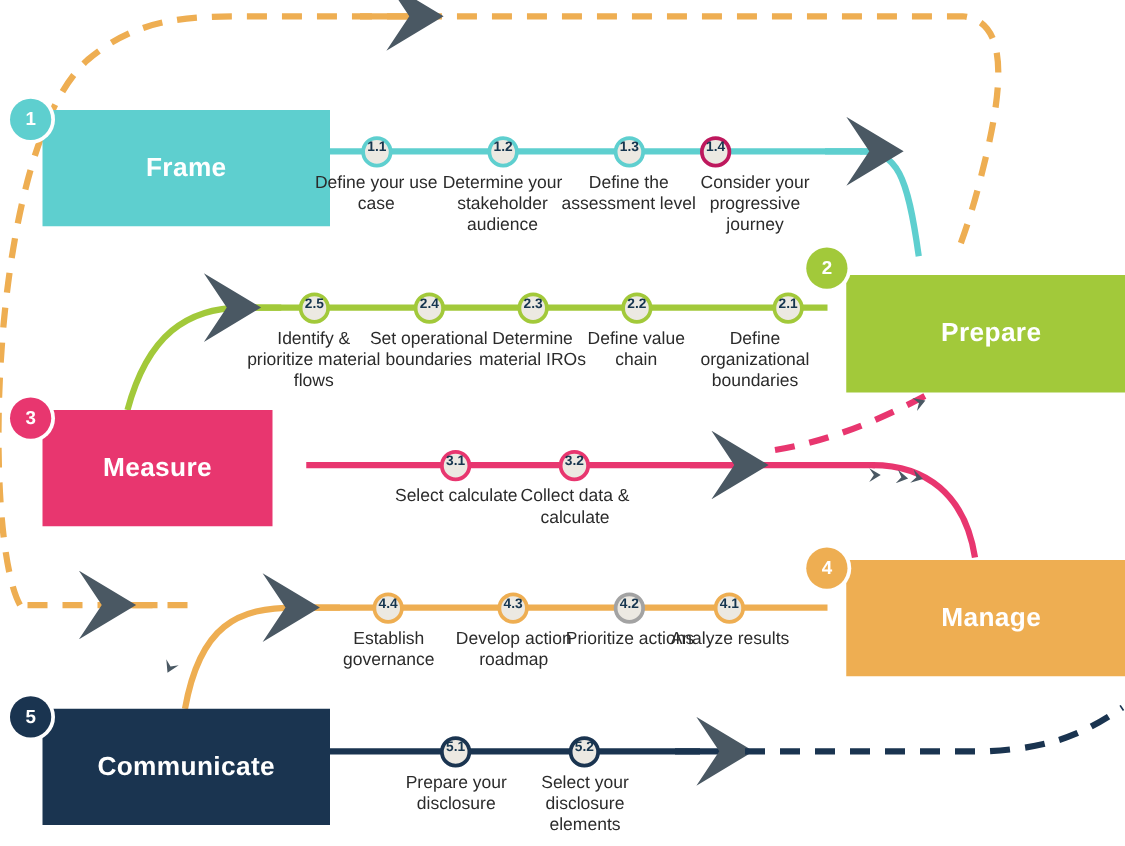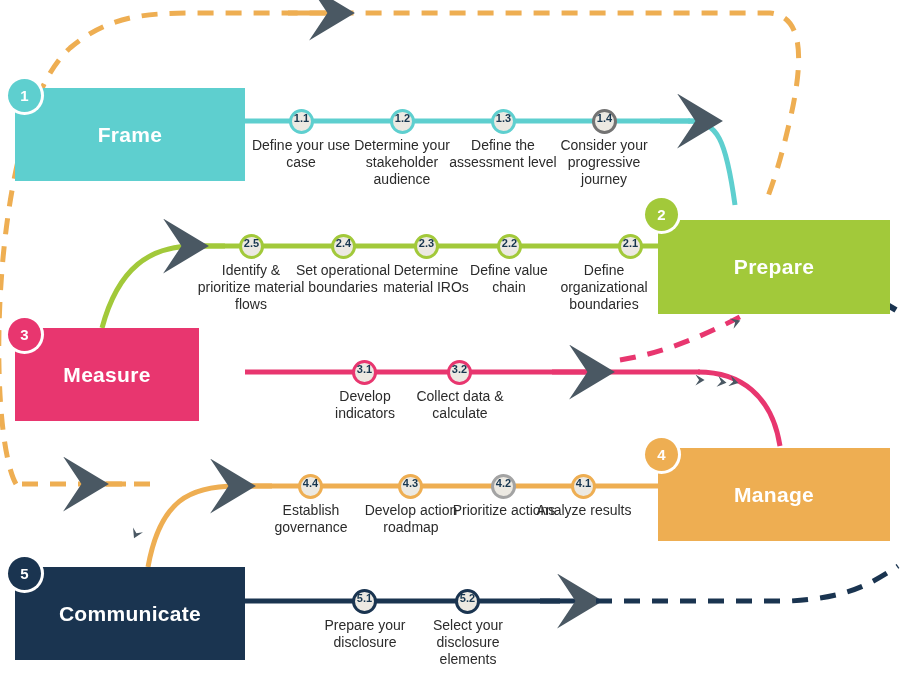--- a/index.html
+++ b/index.html
@@ -1,19 +1,19 @@
 <!DOCTYPE html>
 <html><head>
 <meta charset="utf-8">
 <style>
   html,body{margin:0;padding:0;background:#ffffff;}
   #stage{position:relative;width:900px;height:677px;overflow:hidden;
          font-family:"Liberation Sans", sans-serif;background:#fff;}
   svg#wires{position:absolute;left:0;top:0;width:900px;height:677px;}
-  .phase-box{position:absolute;display:flex;align-items:center;justify-content:center;}
+  .phase-box{position:absolute;display:flex;align-items:center;justify-content:center;margin-left:19px;}
   .phase-label{color:#ffffff;font-weight:bold;font-size:21px;letter-spacing:.3px;}
   .badge{position:absolute;width:33px;height:33px;border-radius:50%;
          display:flex;align-items:center;justify-content:center;
          color:#ffffff;font-size:15px;font-weight:bold;
          box-shadow:0 0 0 3px #ffffff;}
   .node{position:absolute;width:25px;height:25px;border-radius:50%;
         background:#ece9e2;display:flex;align-items:flex-start;justify-content:center;
         font-size:11px;font-weight:bold;color:#17364f;box-sizing:border-box;}
   .node-cap{position:absolute;text-align:center;font-size:14px;color:#2b2b2b;
             line-height:1.22;width:112px;}
@@ -105,21 +105,21 @@
   <div class="node" style="left:390px;top:109px;border:3px solid #5ecfcf;">
     <span>1.2</span>
   </div>
   <div class="node-cap" style="left:346px;top:137px;">Determine your stakeholder audience</div>
 
   <div class="node" style="left:491px;top:109px;border:3px solid #5ecfcf;">
     <span>1.3</span>
   </div>
   <div class="node-cap" style="left:447px;top:137px;">Define the assessment level</div>
 
-  <div class="node" style="left:592px;top:109px;border:3px solid #737373;">
+  <div class="node" style="left:560px;top:109px;border:3px solid #be185d;">
     <span>1.4</span>
   </div>
   <div class="node-cap" style="left:548px;top:137px;">Consider your progressive journey</div>
 
   <div class="phase-box" style="left:658px;top:220px;width:232px;height:94px;background:#a2c93a;">
     <span class="phase-label">Prepare</span>
   </div>
   <div class="badge" style="left:645px;top:198px;background:#a2c93a;">
     <span>2</span>
   </div>
@@ -152,21 +152,21 @@
   <div class="phase-box" style="left:15px;top:328px;width:184px;height:93px;background:#e8366f;">
     <span class="phase-label">Measure</span>
   </div>
   <div class="badge" style="left:8px;top:318px;background:#e8366f;">
     <span>3</span>
   </div>
 
   <div class="node" style="left:352px;top:360px;border:3px solid #e8366f;">
     <span>3.1</span>
   </div>
-  <div class="node-cap" style="left:309px;top:388px;">Develop indicators</div>
+  <div class="node-cap" style="left:309px;top:388px;">Select calculate</div>
 
   <div class="node" style="left:447px;top:360px;border:3px solid #e8366f;">
     <span>3.2</span>
   </div>
   <div class="node-cap" style="left:404px;top:388px;">Collect data &amp; calculate</div>
 
   <div class="phase-box" style="left:658px;top:448px;width:232px;height:93px;background:#eeae52;">
     <span class="phase-label">Manage</span>
   </div>
   <div class="badge" style="left:645px;top:438px;background:#eeae52;">

